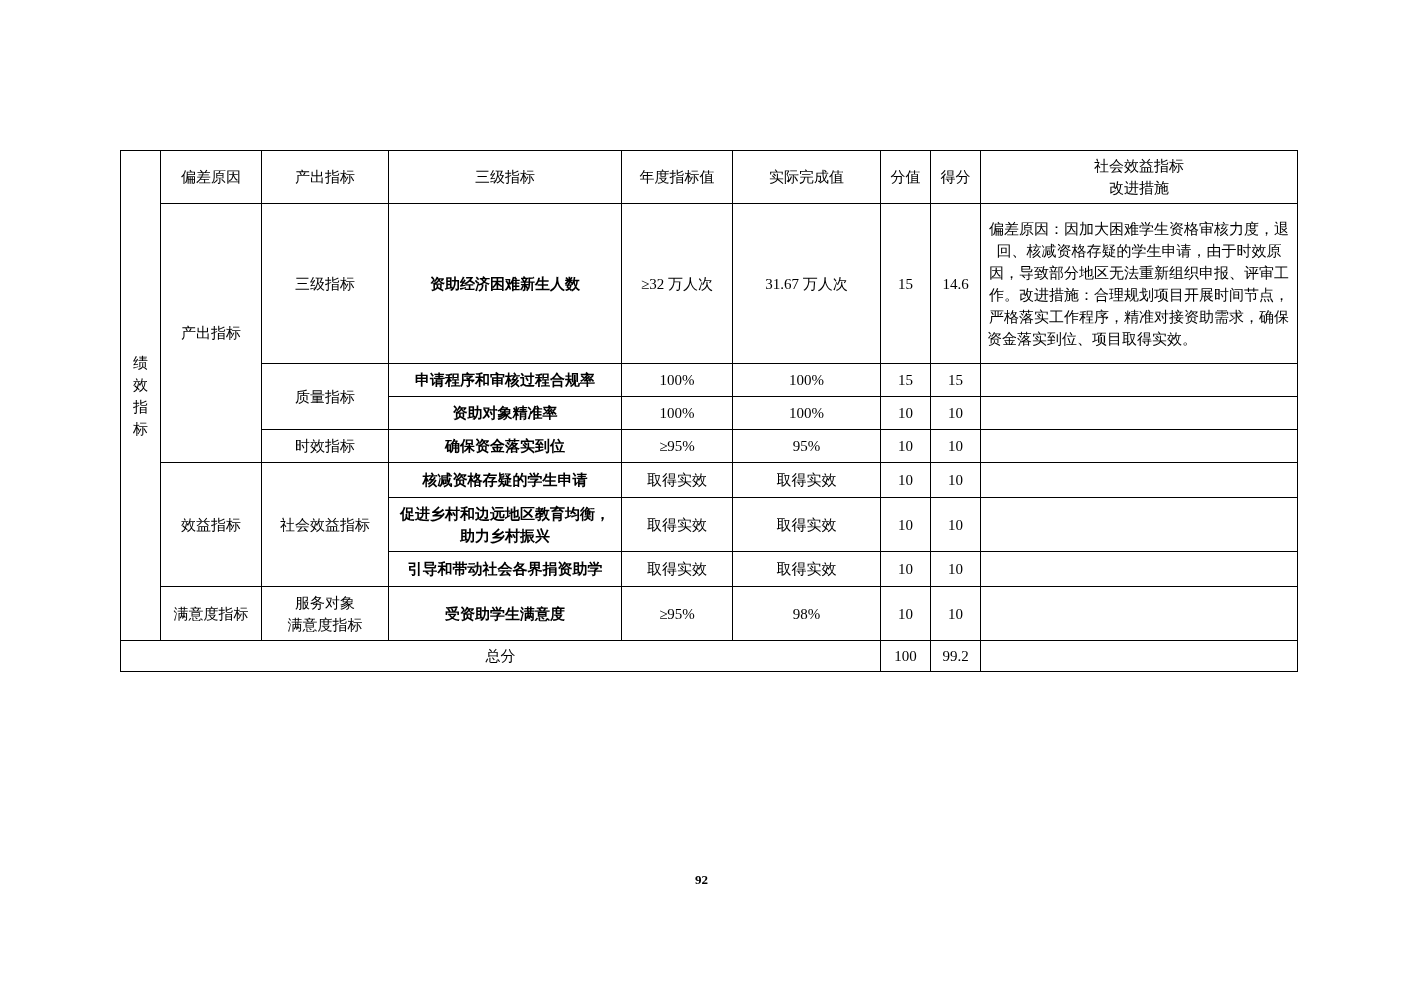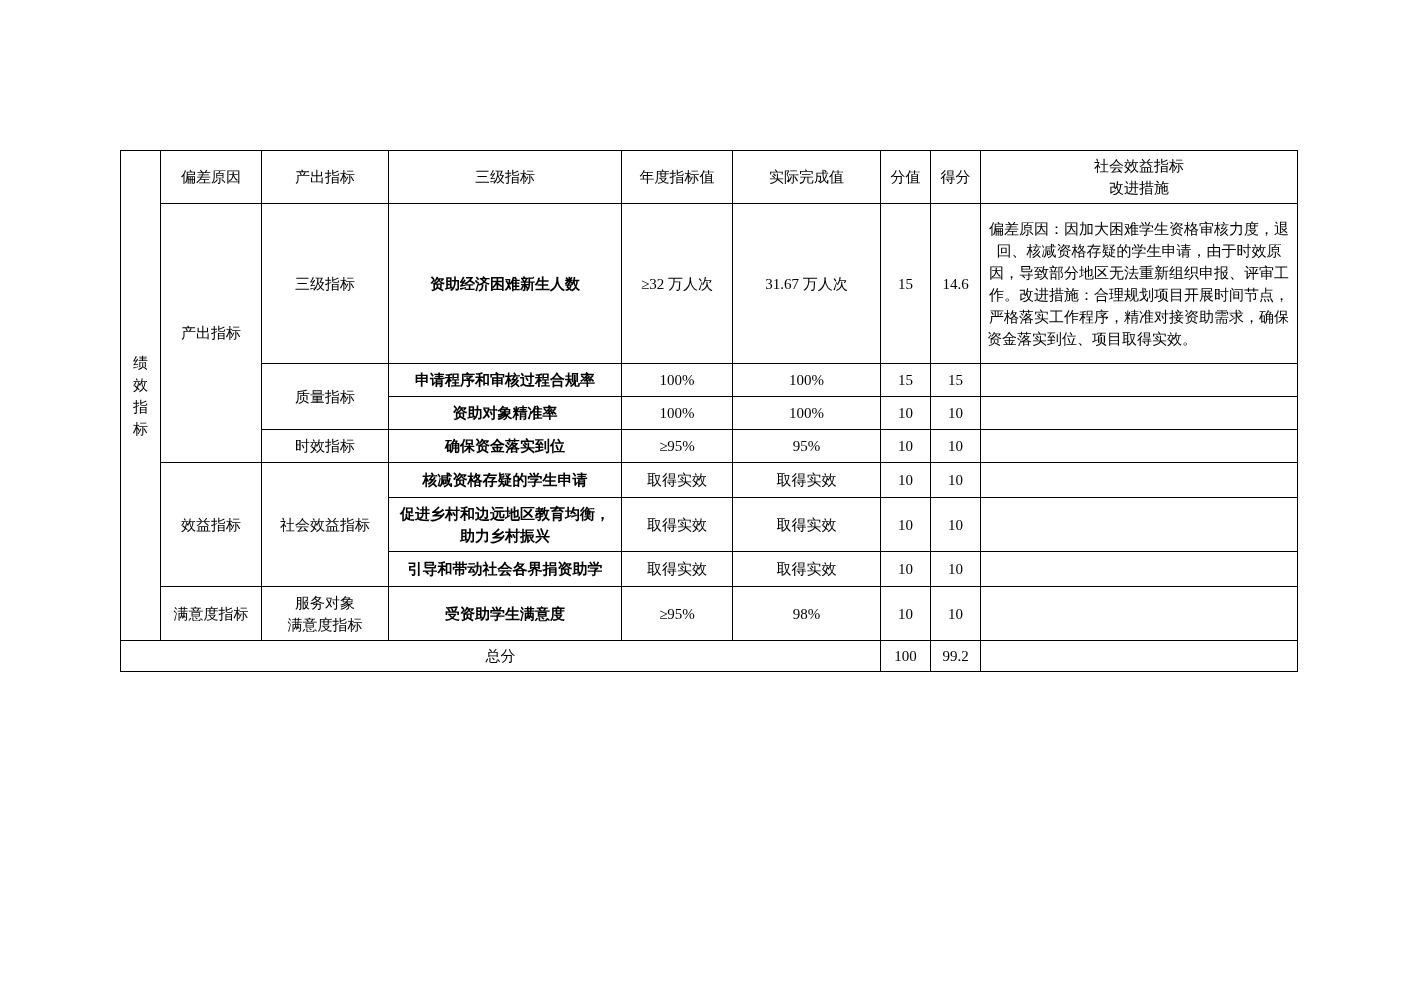--- a/index.html
+++ b/index.html
@@ -190,14 +190,15 @@
 
     <tr class="h-total">
       <td colspan="6">总分</td>
       <td>100</td>
       <td>99.2</td>
       <td></td>
     </tr>
   </tbody>
     </table>
 
+  <div class="page-number">92</div>
 
 </div>
 
 </body></html>

